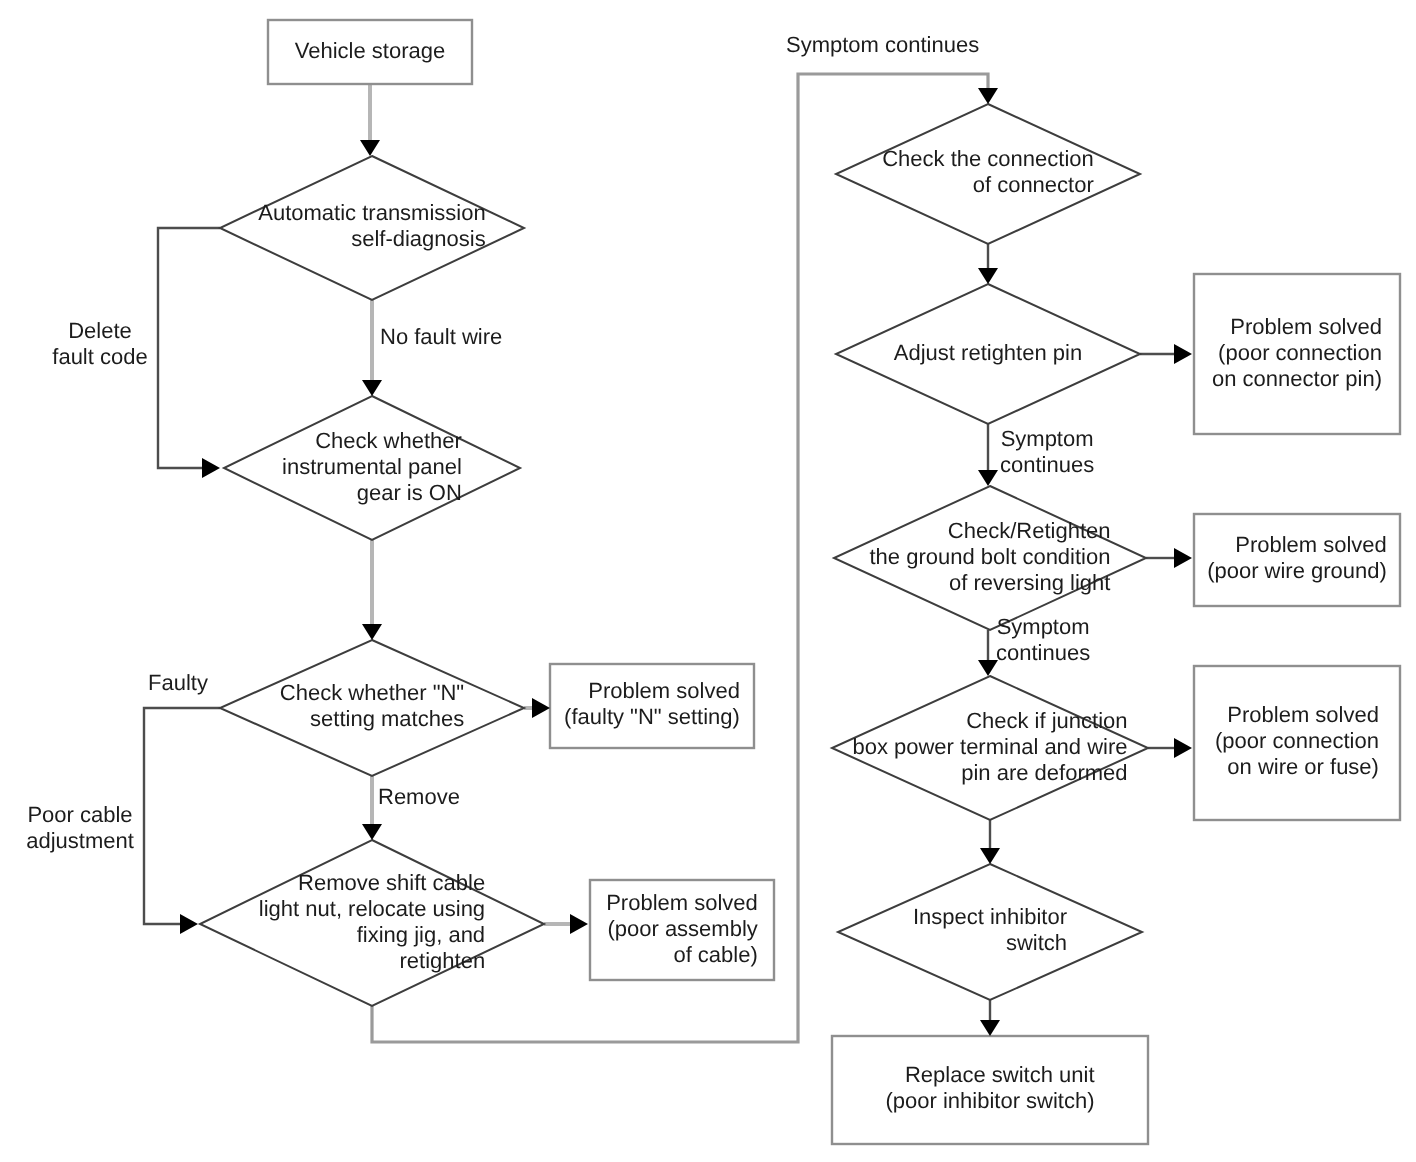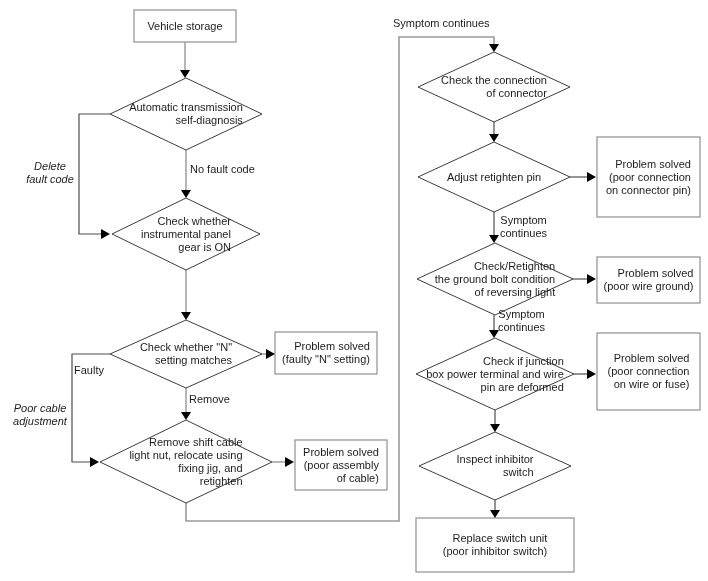--- a/index.html
+++ b/index.html
@@ -14,21 +14,21 @@
   .conn-mid{fill:none;stroke:#9a9a9a;stroke-width:1.6;}
   .conn-dark{fill:none;stroke:#4d4d4d;stroke-width:1.2;}
   .arrowhead{fill:#000000;stroke:none;}
   .node-label{
     position:absolute;display:flex;align-items:center;justify-content:center;
     text-align:right;white-space:pre-line;font-size:11px;line-height:13px;color:#1c1c1c;
   }
   .edge-label{
     position:absolute;white-space:pre-line;font-size:11px;line-height:13px;color:#1c1c1c;text-align:center;
   }
-  .edge-label.center{font-style:italic;}
+  .edge-label.center{}
 </style>
 </head>
 <body>
 
 <div id="stage">
 
   <svg id="chart-svg" width="708" height="581" viewBox="0 0 708 581">
 
     <polyline class="conn-dark" points="110,114 79,114 79,234 101,234"></polyline>
     <polyline class="conn-dark" points="110,354 72,354 72,462 91,462"></polyline>
@@ -137,23 +137,23 @@
 
   <div class="node-label" style="left:416px;top:518px;width:158px;height:54px;">Replace switch unit
 (poor inhibitor switch)</div>
 
   <div class="node-label" style="left:419px;top:432px;width:152px;height:68px;">Inspect inhibitor
 switch</div>
 
   <div class="edge-label center" style="left:16px;top:160px;width:68px;">Delete
 fault code</div>
 
-  <div class="edge-label" style="left:190px;top:163px;">No fault code</div>
+  <div class="edge-label" style="left:190px;top:163px;">No fault wire</div>
 
-  <div class="edge-label" style="left:74px;top:336px;margin-top:28px;">Faulty</div>
+  <div class="edge-label" style="left:74px;top:336px;">Faulty</div>
 
   <div class="edge-label" style="left:189px;top:393px;">Remove</div>
 
   <div class="edge-label center" style="left:4px;top:402px;width:72px;">Poor cable
 adjustment</div>
 
   <div class="edge-label" style="left:393px;top:17px;">Symptom continues</div>
 
   <div class="edge-label" style="left:500px;top:214px;">Symptom
 continues</div>

